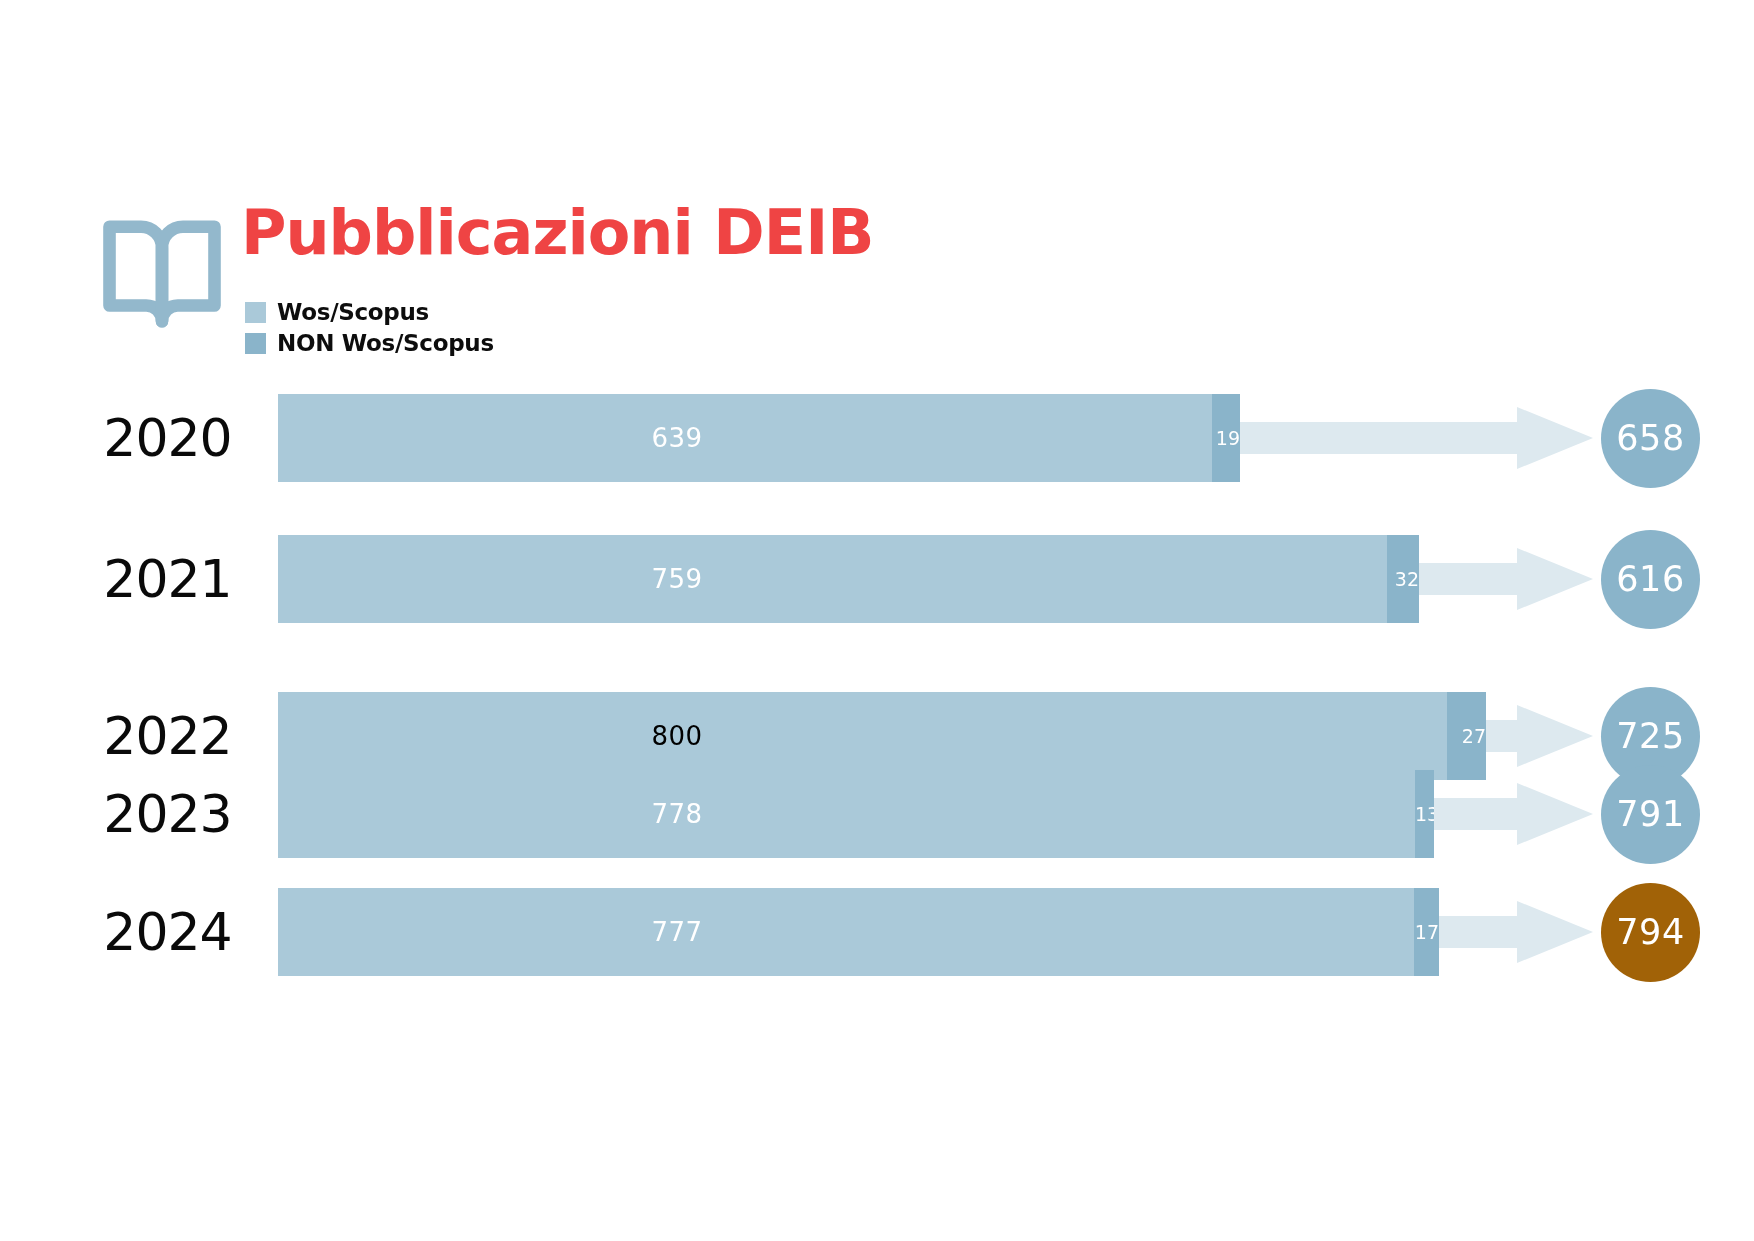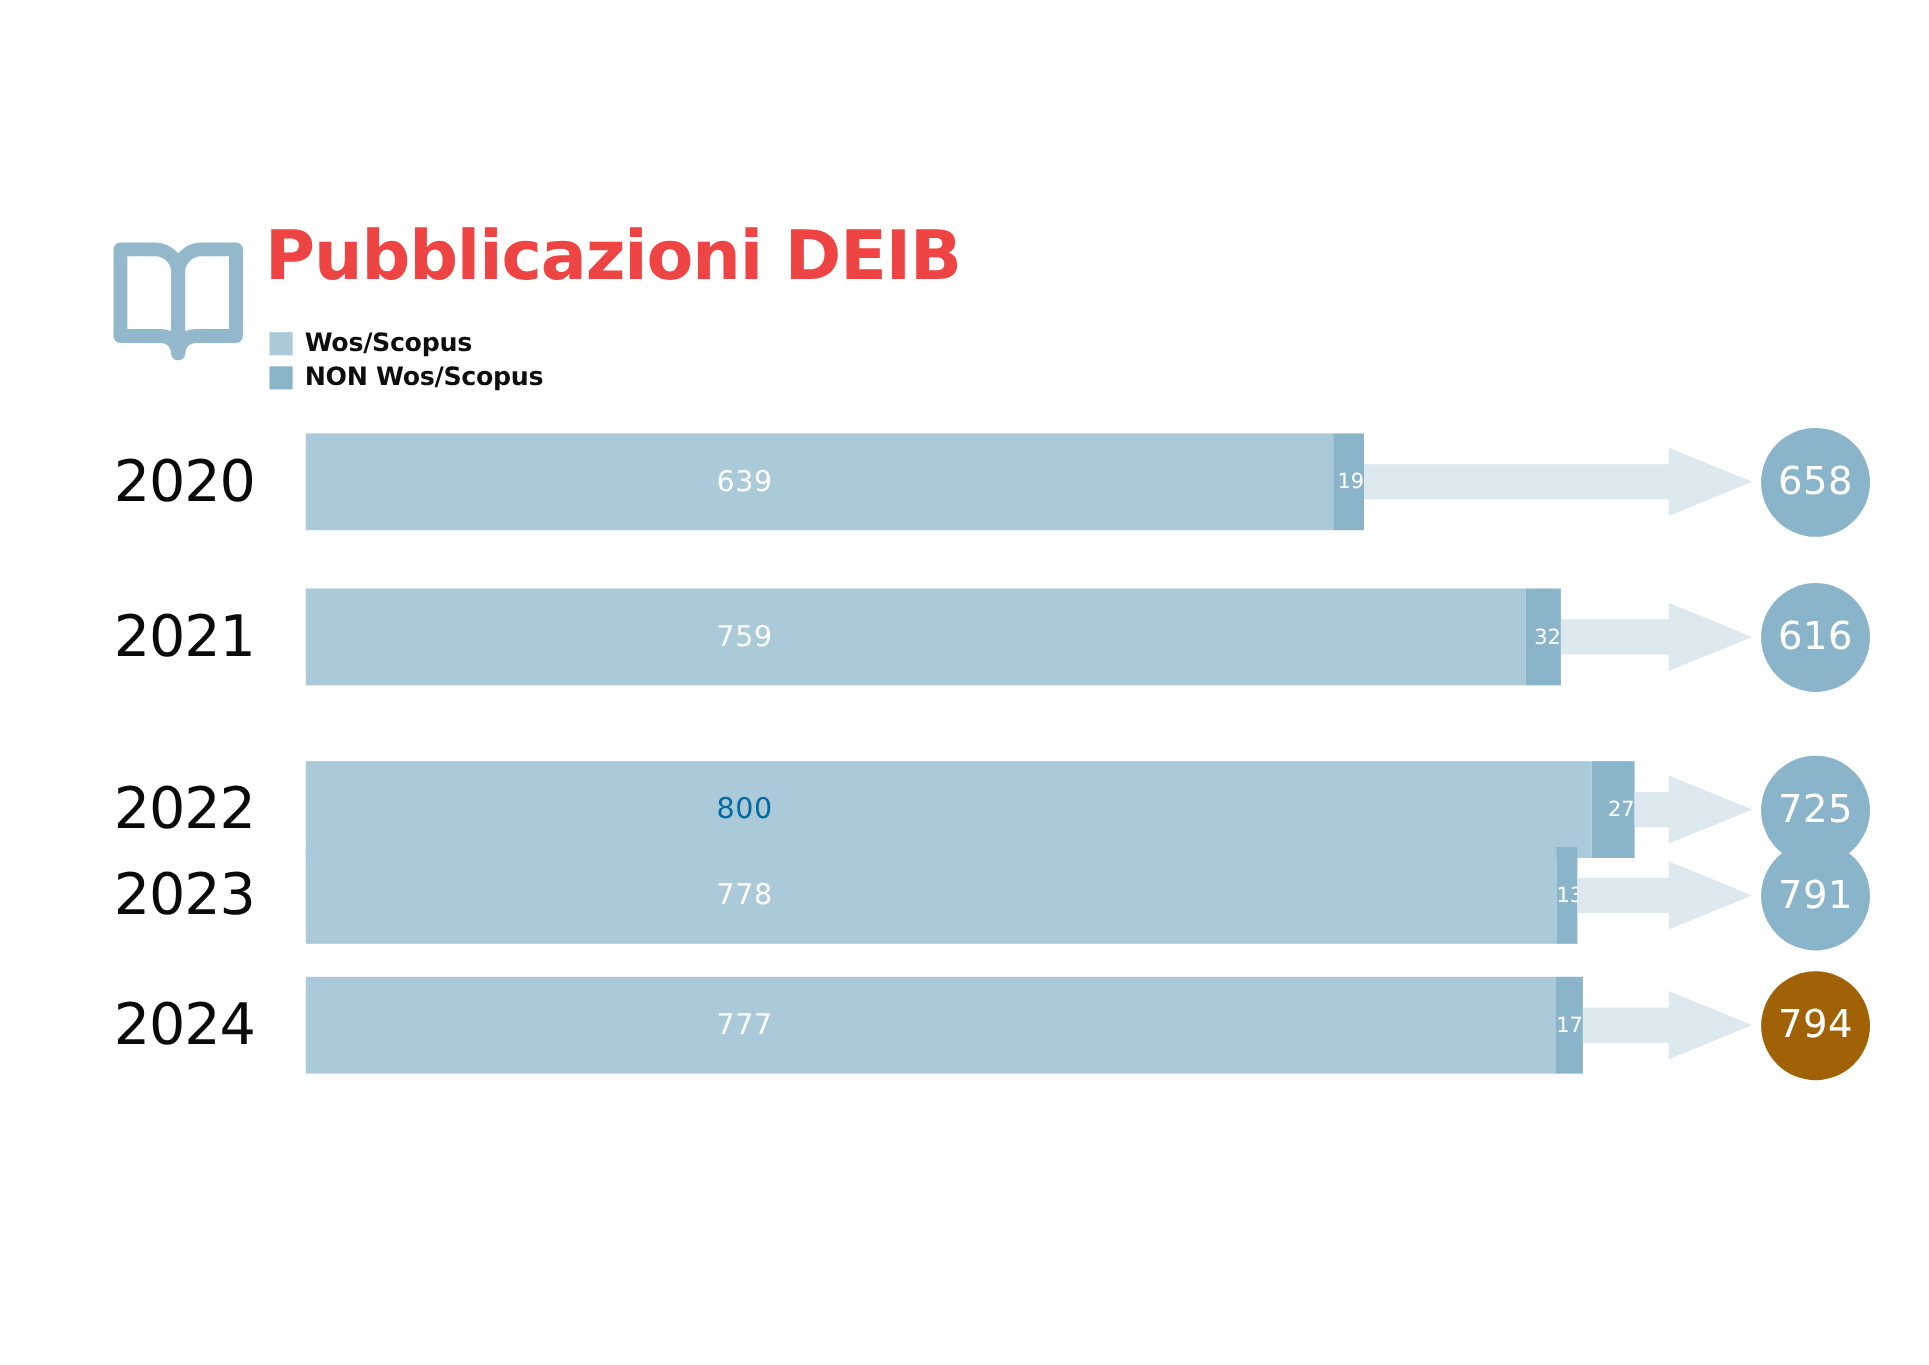--- a/index.html
+++ b/index.html
@@ -101,21 +101,21 @@
         <div class="bar-value-label" style="color: rgb(255, 255, 255);">759</div>
         <div class="bar-seg" style="left: 1387px; width: 32px; background: rgb(138, 180, 202);"></div>
         <div class="bar-seg-label" style="left: 1387px; width: 32px; color: rgb(255, 255, 255);">32</div>
         <div class="arrow-shaft" style="left: 1419px; width: 100px; background: rgb(221, 233, 239);"></div>
         <div class="arrow-head" style="border-left: 76px solid rgb(221, 233, 239);"></div>
         <div class="total-circle" style="left: 1601px; background: rgb(138, 180, 202);"><span>616</span></div>
       </div>
       <div class="row" style="top: 653px; margin-top: 39px;">
         <div class="year-label">2022</div>
         <div class="bar-seg" style="left: 278px; width: 1169px; background: rgb(170, 201, 217);"></div>
-        <div class="bar-value-label" style="color: #0369a1;">800</div>
+        <div class="bar-value-label" style="color: #000000;">800</div>
         <div class="bar-seg" style="left: 1447px; width: 39px; background: rgb(138, 180, 202);"></div>
         <div class="bar-seg-label" style="left: 1447px; width: 39px; color: rgb(255, 255, 255);">27</div>
         <div class="arrow-shaft" style="left: 1486px; width: 33px; background: rgb(221, 233, 239);"></div>
         <div class="arrow-head" style="border-left: 76px solid rgb(221, 233, 239);"></div>
         <div class="total-circle" style="left: 1601px; background: rgb(138, 180, 202);"><span>725</span></div>
       </div>
       <div class="row" style="top: 770px;">
         <div class="year-label">2023</div>
         <div class="bar-seg" style="left: 278px; width: 1137px; background: rgb(170, 201, 217);"></div>
         <div class="bar-value-label" style="color: rgb(255, 255, 255);">778</div>

